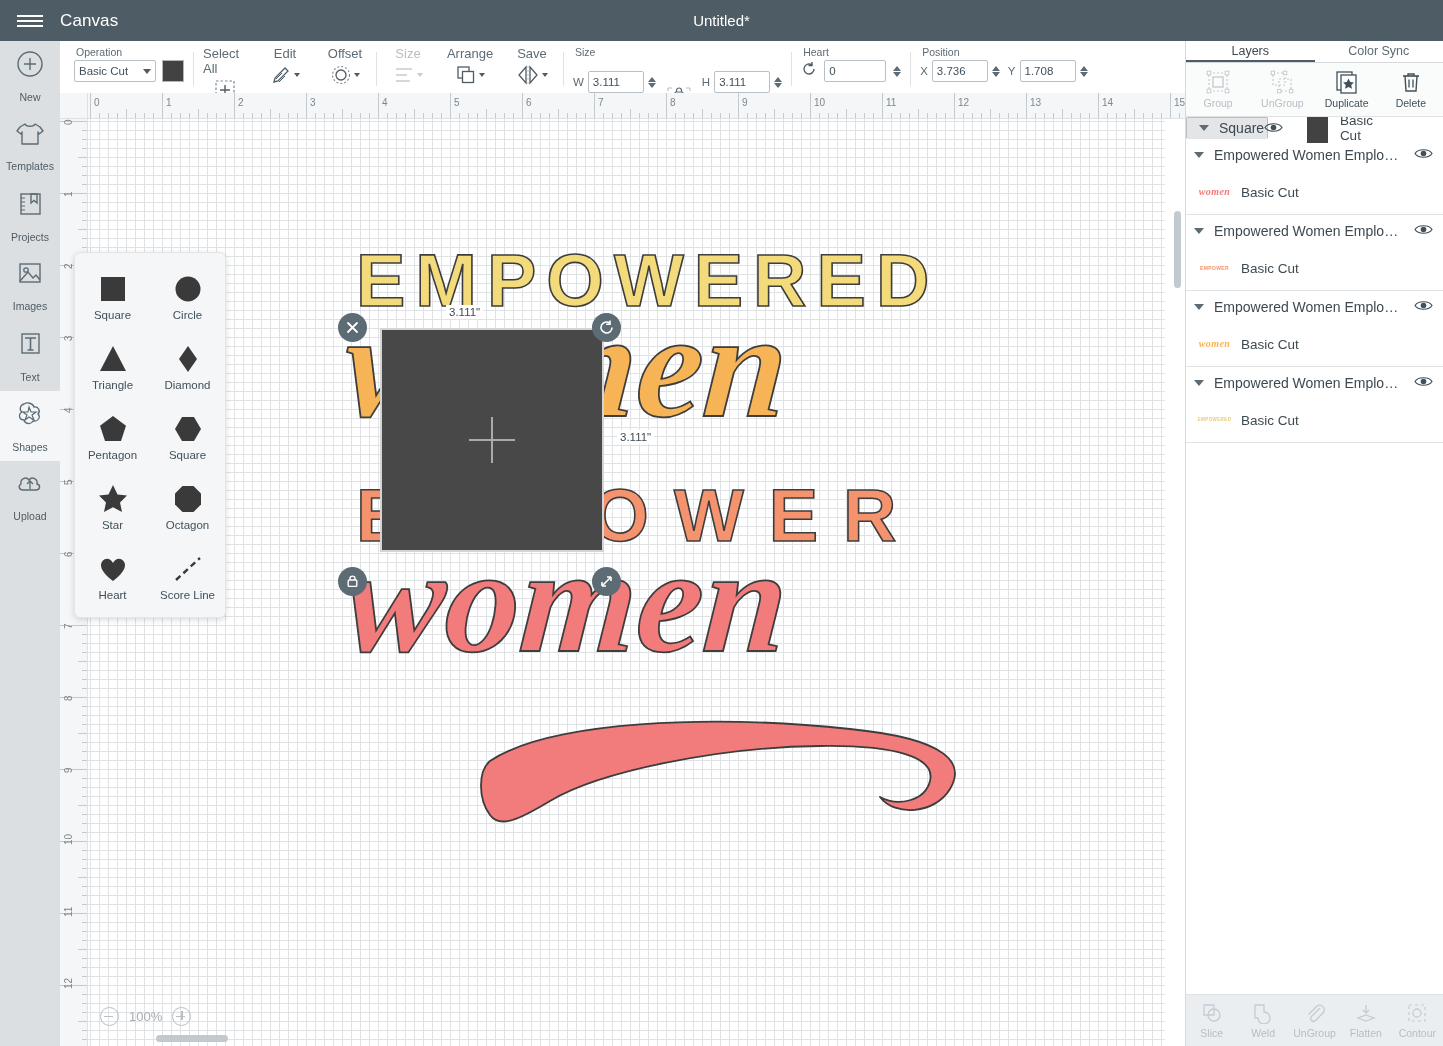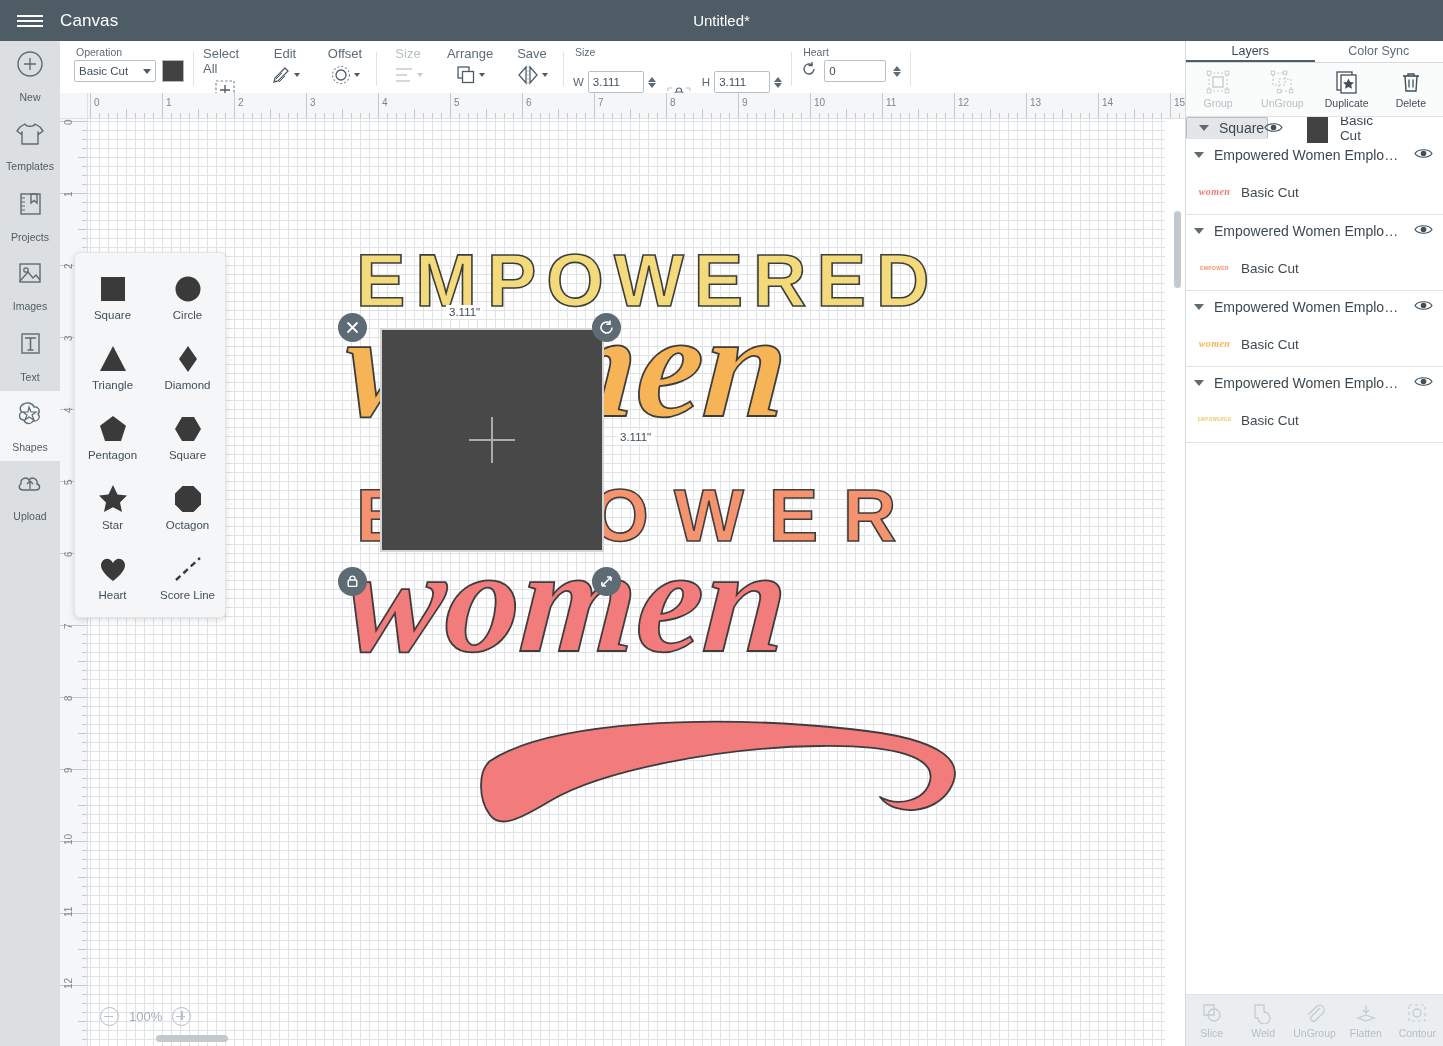--- a/index.html
+++ b/index.html
@@ -374,20 +374,41 @@
         <input class="inp" style="width: 62px;" value="0">
         <span class="spin">
             <i class="up"></i>
             <i class="dn"></i>
           </span>
       </div>
     </div>
 
     <div class="vsep"></div>
 
+    <div class="tgroup">
+      <div class="ghead">Position</div>
+      <div class="trow" style="gap:8px;">
+        <div class="numfield">
+          <span class="ax">X</span>
+          <input class="inp" value="3.736" style="">
+          <span class="spin">
+              <i class="up"></i>
+              <i class="dn"></i>
+            </span>
+        </div>
+        <div class="numfield">
+          <span class="ax">Y</span>
+          <input class="inp" value="1.708" style="">
+          <span class="spin">
+              <i class="up"></i>
+              <i class="dn"></i>
+            </span>
+        </div>
+      </div>
+    </div>
   </div>
 
   <div id="canvas-wrap">
     <div id="ruler-corner"></div>
     <div id="ruler-h">
         <div class="rtick" style="left: 2px; top: 0px; width: 1px; height: 26px; background: rgb(195, 202, 207);"></div>
         <div class="rt" style="left: 6px; top: 4px;">0</div>
         <div class="rtick" style="left: 11px; top: 20px; width: 1px; height: 6px; background: rgb(195, 202, 207);"></div>
         <div class="rtick" style="left: 20px; top: 20px; width: 1px; height: 6px; background: rgb(195, 202, 207);"></div>
         <div class="rtick" style="left: 29px; top: 20px; width: 1px; height: 6px; background: rgb(195, 202, 207);"></div>

